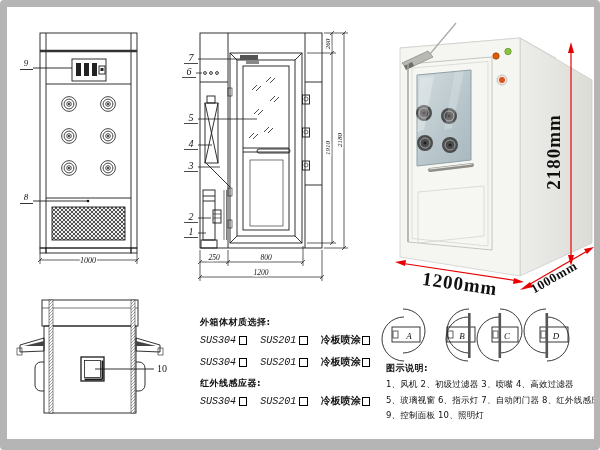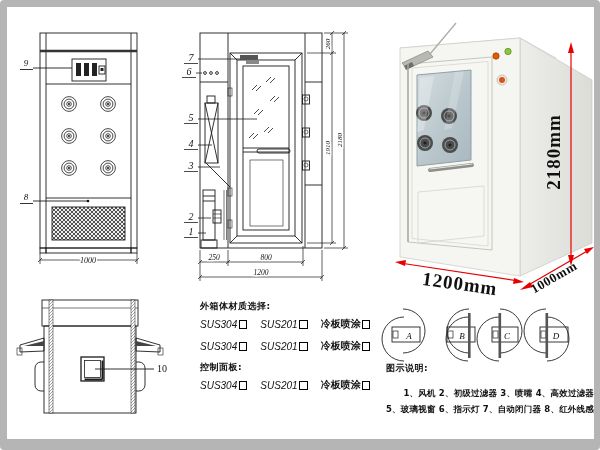--- a/index.html
+++ b/index.html
@@ -6,34 +6,34 @@
   #canvas{position:relative;width:600px;height:450px;background:#ffffff;overflow:hidden;
           font-family:"Liberation Sans","DejaVu Sans",sans-serif;}
   #frame{position:absolute;left:0;top:0;right:0;bottom:0;
          border:7px solid #b5b5b5;border-right-width:6px;border-bottom-width:11px;
          border-radius:4px;pointer-events:none;z-index:50;}
   svg{position:absolute;left:0;top:0;}
   svg text{font-family:"Liberation Serif","DejaVu Serif",serif;fill:#111;}
   .dimtxt{font-style:italic;paint-order:stroke;stroke:#ffffff;stroke-width:2.5px;}
   .cjk{font-family:"DejaVu Sans","Liberation Sans",sans-serif;color:#111;}
   
-  .materials{position:absolute;left:200px;top:300px;width:170px;z-index:10;}
+  .materials{position:absolute;left:200px;top:316px;width:170px;z-index:10;}
   .mat-title{font-size:9px;font-weight:bold;margin:0 0 4px 0;letter-spacing:.5px;}
   .mat-row{display:flex;align-items:center;margin:0 0 8px 0;}
-  .sus-lbl{font-family:Liberation Sans, sans-serif;font-style:italic;
+  .sus-lbl{font-family:Liberation Mono, monospace;font-style:italic;
            font-size:10px;width:36px;white-space:nowrap;}
   .cjk-lbl{font-size:10px;font-weight:bold;width:38px;white-space:nowrap;}
   .cbx{display:inline-block;width:7px;height:7px;border:1.2px solid #000;
        margin:0 13px 0 3px;background:#fff;}
   .cbx:last-child{margin-right:0;}
   
   .legend{position:absolute;left:386px;top:362px;width:208px;z-index:10;}
-  .legend-title{font-size:9px;font-weight:bold;margin-bottom:11px;letter-spacing:.5px;}
-  .legend-line{font-size:8.5px;font-weight:bold;line-height:15.5px;white-space:nowrap;
-               letter-spacing:.2px;text-align:right;}
+  .legend-title{font-size:9px;font-weight:bold;margin-bottom:2px;letter-spacing:.5px;}
+  .legend-line{font-size:8.5px;font-weight:normal;line-height:15.5px;white-space:nowrap;
+               letter-spacing:.2px;}
 </style>
 </head>
 <body>
 
 <div id="canvas">
   <div id="frame"></div>
 
   <svg width="600" height="450" viewBox="0 0 600 450">
     <defs>
       <pattern id="mesh" width="4" height="4" patternUnits="userSpaceOnUse">
@@ -428,30 +428,31 @@
       <div class="mat-row">
         <span class="sus-lbl">SUS304</span>
           <span class="cbx"></span>
         <span class="sus-lbl">SUS201</span>
           <span class="cbx"></span>
         <span class="cjk-lbl">冷板喷涂</span>
           <span class="cbx"></span>
       </div>
     </div>
     <div class="mat-group">
-      <div class="mat-title">控制面板:</div>
+      <div class="mat-title">红外线感应器:</div>
       <div class="mat-row">
         <span class="sus-lbl">SUS304</span>
           <span class="cbx"></span>
         <span class="sus-lbl">SUS201</span>
           <span class="cbx"></span>
         <span class="cjk-lbl">冷板喷涂</span>
           <span class="cbx"></span>
       </div>
     </div>
   </div>
 
   <div class="legend cjk">
     <div class="legend-title">图示说明:</div>
     <div class="legend-line">1、风机      2、初级过滤器      3、喷嘴      4、高效过滤器</div>
     <div class="legend-line">5、玻璃视窗     6、指示灯     7、自动闭门器     8、红外线感应器</div>
+    <div class="legend-line">9、控制面板      10、照明灯</div>
   </div>
 </div>
 
 </body></html>

